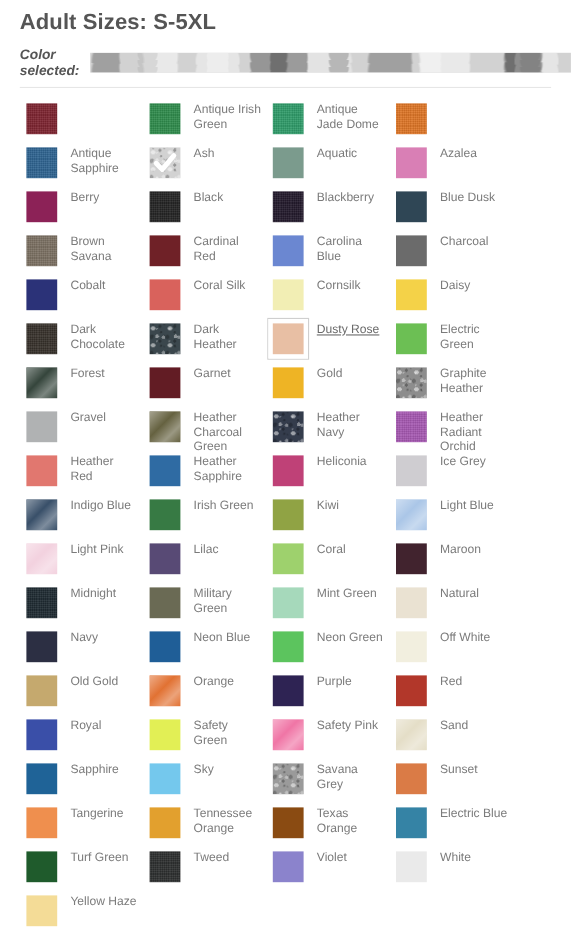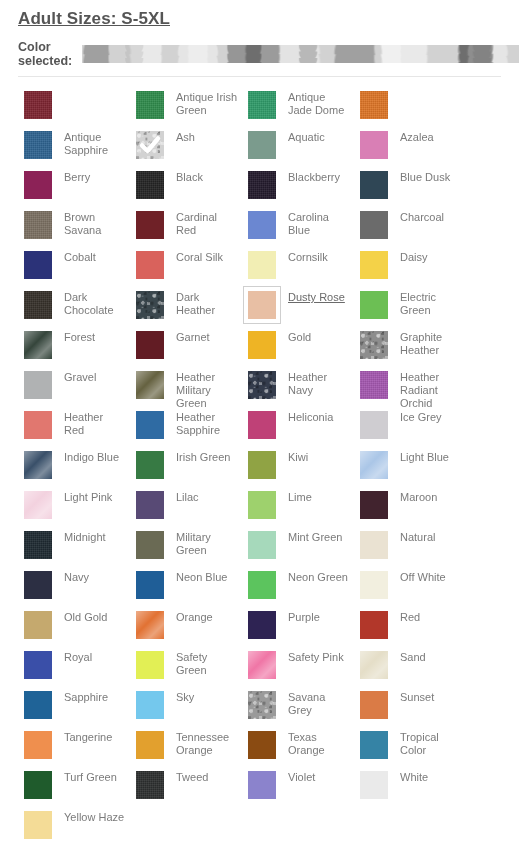--- a/index.html
+++ b/index.html
@@ -13,39 +13,39 @@
     width: 519px;
     height: 853px;
     font-family: "Liberation Sans", sans-serif;
     color: #555;
     overflow: hidden;
   }
 
   .page { padding: 0 14px; }
 
   .size-title {
-    font-size: 17px;
+    font-size: 20px;
     font-weight: bold;
     color: #555;
     margin: 0;
     padding: 9px 4px 0 4px;
     letter-spacing: 0.1px;
-    text-decoration: underline;
   }
 
   .selected-row {
     display: flex;
     align-items: center;
     padding: 16px 4px 0 4px;
     height: 34px;
   }
   .selected-label {
     font-size: 12.5px;
     font-weight: bold;
     color: #555;
+    font-style: italic;
   }
   .selected-chip {
     width: 19px;
     height: 16px;
     margin: 0 9px 0 10px;
     flex: none;
     border: 0;
   }
 
   .divider {
@@ -335,21 +335,21 @@
       <div class="swatch-cell">
         <div class="swatch-box-wrap">
           <div class="swatch-box " style="background: rgb(176, 178, 179);"></div>
         </div>
         <span class="swatch-label">Gravel</span>
       </div>
       <div class="swatch-cell">
         <div class="swatch-box-wrap">
           <div class="swatch-box tex-sheen" style="background: rgb(93, 89, 54);"></div>
         </div>
-        <span class="swatch-label">Heather Military Green</span>
+        <span class="swatch-label">Heather Charcoal Green</span>
       </div>
       <div class="swatch-cell">
         <div class="swatch-box-wrap">
           <div class="swatch-box tex-heather" style="background: rgb(52, 60, 76);"></div>
         </div>
         <span class="swatch-label">Heather Navy</span>
       </div>
       <div class="swatch-cell">
         <div class="swatch-box-wrap">
           <div class="swatch-box tex-fabric" style="background: rgb(164, 87, 176);"></div>
@@ -413,21 +413,21 @@
       <div class="swatch-cell">
         <div class="swatch-box-wrap">
           <div class="swatch-box " style="background: rgb(88, 74, 117);"></div>
         </div>
         <span class="swatch-label">Lilac</span>
       </div>
       <div class="swatch-cell">
         <div class="swatch-box-wrap">
           <div class="swatch-box " style="background: rgb(158, 209, 109);"></div>
         </div>
-        <span class="swatch-label">Lime</span>
+        <span class="swatch-label">Coral</span>
       </div>
       <div class="swatch-cell">
         <div class="swatch-box-wrap">
           <div class="swatch-box " style="background: rgb(65, 35, 46);"></div>
         </div>
         <span class="swatch-label">Maroon</span>
       </div>
       <div class="swatch-cell">
         <div class="swatch-box-wrap">
           <div class="swatch-box tex-fabric" style="background: rgb(30, 42, 49);"></div>
@@ -563,21 +563,21 @@
       <div class="swatch-cell">
         <div class="swatch-box-wrap">
           <div class="swatch-box " style="background: rgb(138, 75, 18);"></div>
         </div>
         <span class="swatch-label">Texas Orange</span>
       </div>
       <div class="swatch-cell">
         <div class="swatch-box-wrap">
           <div class="swatch-box " style="background: rgb(53, 131, 165);"></div>
         </div>
-        <span class="swatch-label">Tropical Color</span>
+        <span class="swatch-label">Electric Blue</span>
       </div>
       <div class="swatch-cell">
         <div class="swatch-box-wrap">
           <div class="swatch-box " style="background: rgb(31, 91, 44);"></div>
         </div>
         <span class="swatch-label">Turf Green</span>
       </div>
       <div class="swatch-cell">
         <div class="swatch-box-wrap">
           <div class="swatch-box tex-fabric" style="background: rgb(45, 47, 47);"></div>

